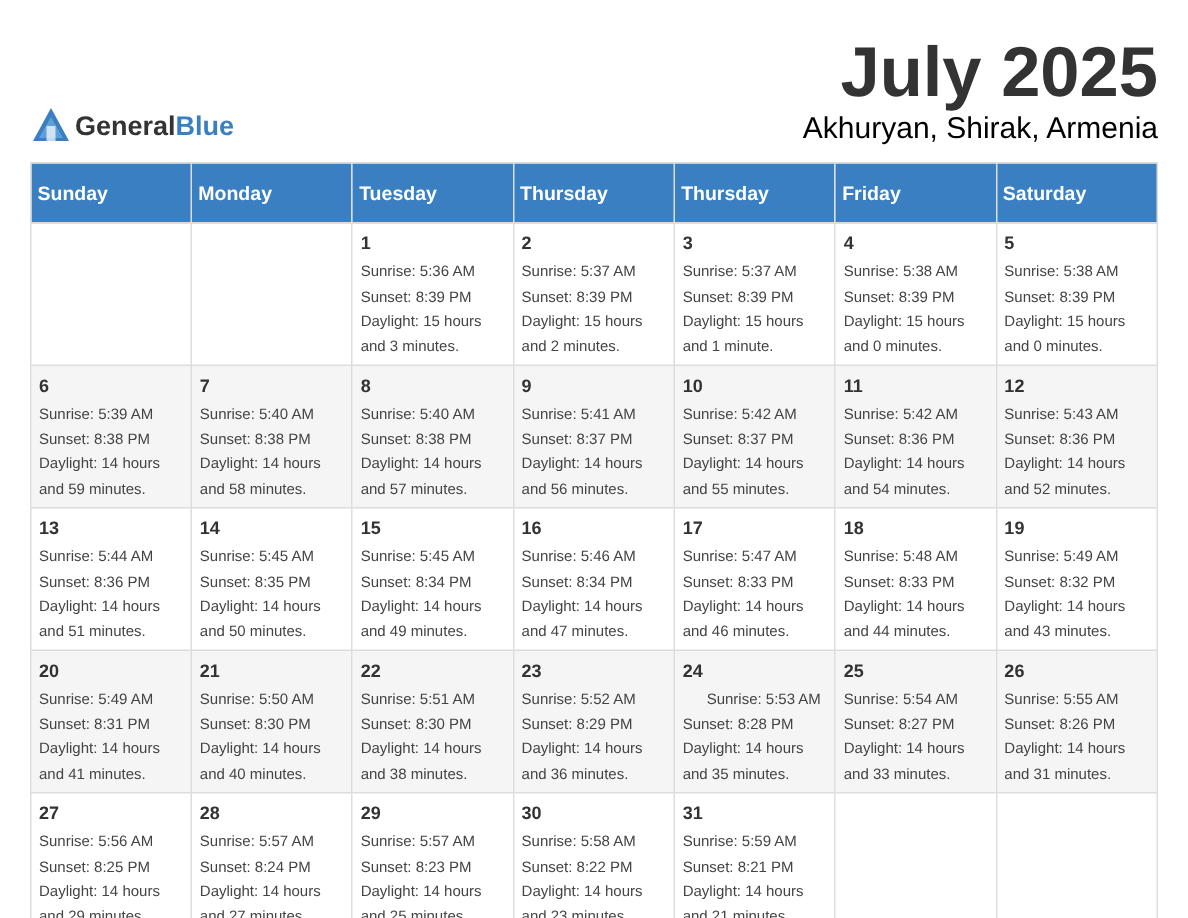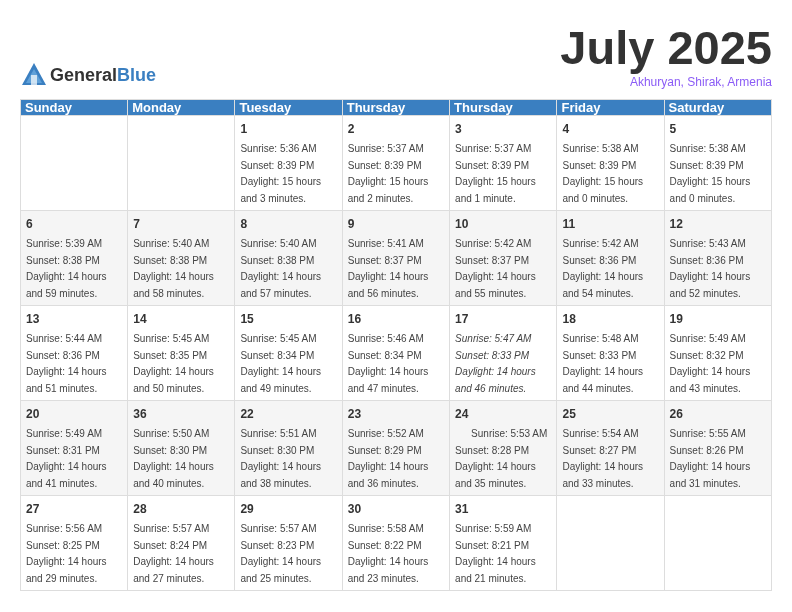--- a/index.html
+++ b/index.html
@@ -37,32 +37,32 @@
     }
     .title-block {
       text-align: right;
     }
     .month-title {
       font-size: 47px;
       font-weight: bold;
       color: #333;
     }
     .location-title {
-      font-size: 12px;
-      color: #8b5cf6;
+      font-size: 20px;
+      color: #000000;
     }
     .calendar {
       width: 100%;
       border-collapse: collapse;
       font-size: 11px;
     }
     .calendar th {
       background-color: #3a7fc1;
       color: #fff;
-      padding: 0 4px;
+      padding: 12px 4px;
       text-align: left;
       font-size: 13px;
       font-weight: bold;
       border: 1px solid #ddd;
     }
     .calendar td {
       vertical-align: top;
       padding: 4px 5px;
       border: 1px solid #ddd;
       width: 108px;
@@ -186,39 +186,39 @@
 Daylight: 14 hours
 and 50 minutes.</span></td>
         <td><span class="day-number">15</span><span class="day-info" style="white-space: pre-line;">Sunrise: 5:45 AM
 Sunset: 8:34 PM
 Daylight: 14 hours
 and 49 minutes.</span></td>
         <td><span class="day-number">16</span><span class="day-info" style="white-space: pre-line;">Sunrise: 5:46 AM
 Sunset: 8:34 PM
 Daylight: 14 hours
 and 47 minutes.</span></td>
-        <td><span class="day-number">17</span><span class="day-info" style="white-space: pre-line; font-style: italic;">Sunrise: 5:47 AM
+        <td><span class="day-number">17</span><span class="day-info" style="white-space: pre-line;">Sunrise: 5:47 AM
 Sunset: 8:33 PM
 Daylight: 14 hours
 and 46 minutes.</span></td>
         <td><span class="day-number">18</span><span class="day-info" style="white-space: pre-line;">Sunrise: 5:48 AM
 Sunset: 8:33 PM
 Daylight: 14 hours
 and 44 minutes.</span></td>
         <td><span class="day-number">19</span><span class="day-info" style="white-space: pre-line;">Sunrise: 5:49 AM
 Sunset: 8:32 PM
 Daylight: 14 hours
 and 43 minutes.</span></td>
       </tr>
       <tr>
         <td><span class="day-number">20</span><span class="day-info" style="white-space: pre-line;">Sunrise: 5:49 AM
 Sunset: 8:31 PM
 Daylight: 14 hours
 and 41 minutes.</span></td>
-        <td><span class="day-number">36</span><span class="day-info" style="white-space: pre-line;">Sunrise: 5:50 AM
+        <td><span class="day-number">21</span><span class="day-info" style="white-space: pre-line;">Sunrise: 5:50 AM
 Sunset: 8:30 PM
 Daylight: 14 hours
 and 40 minutes.</span></td>
         <td><span class="day-number">22</span><span class="day-info" style="white-space: pre-line; margin-top: 48px;">Sunrise: 5:51 AM
 Sunset: 8:30 PM
 Daylight: 14 hours
 and 38 minutes.</span></td>
         <td><span class="day-number">23</span><span class="day-info" style="white-space: pre-line;">Sunrise: 5:52 AM
 Sunset: 8:29 PM
 Daylight: 14 hours

